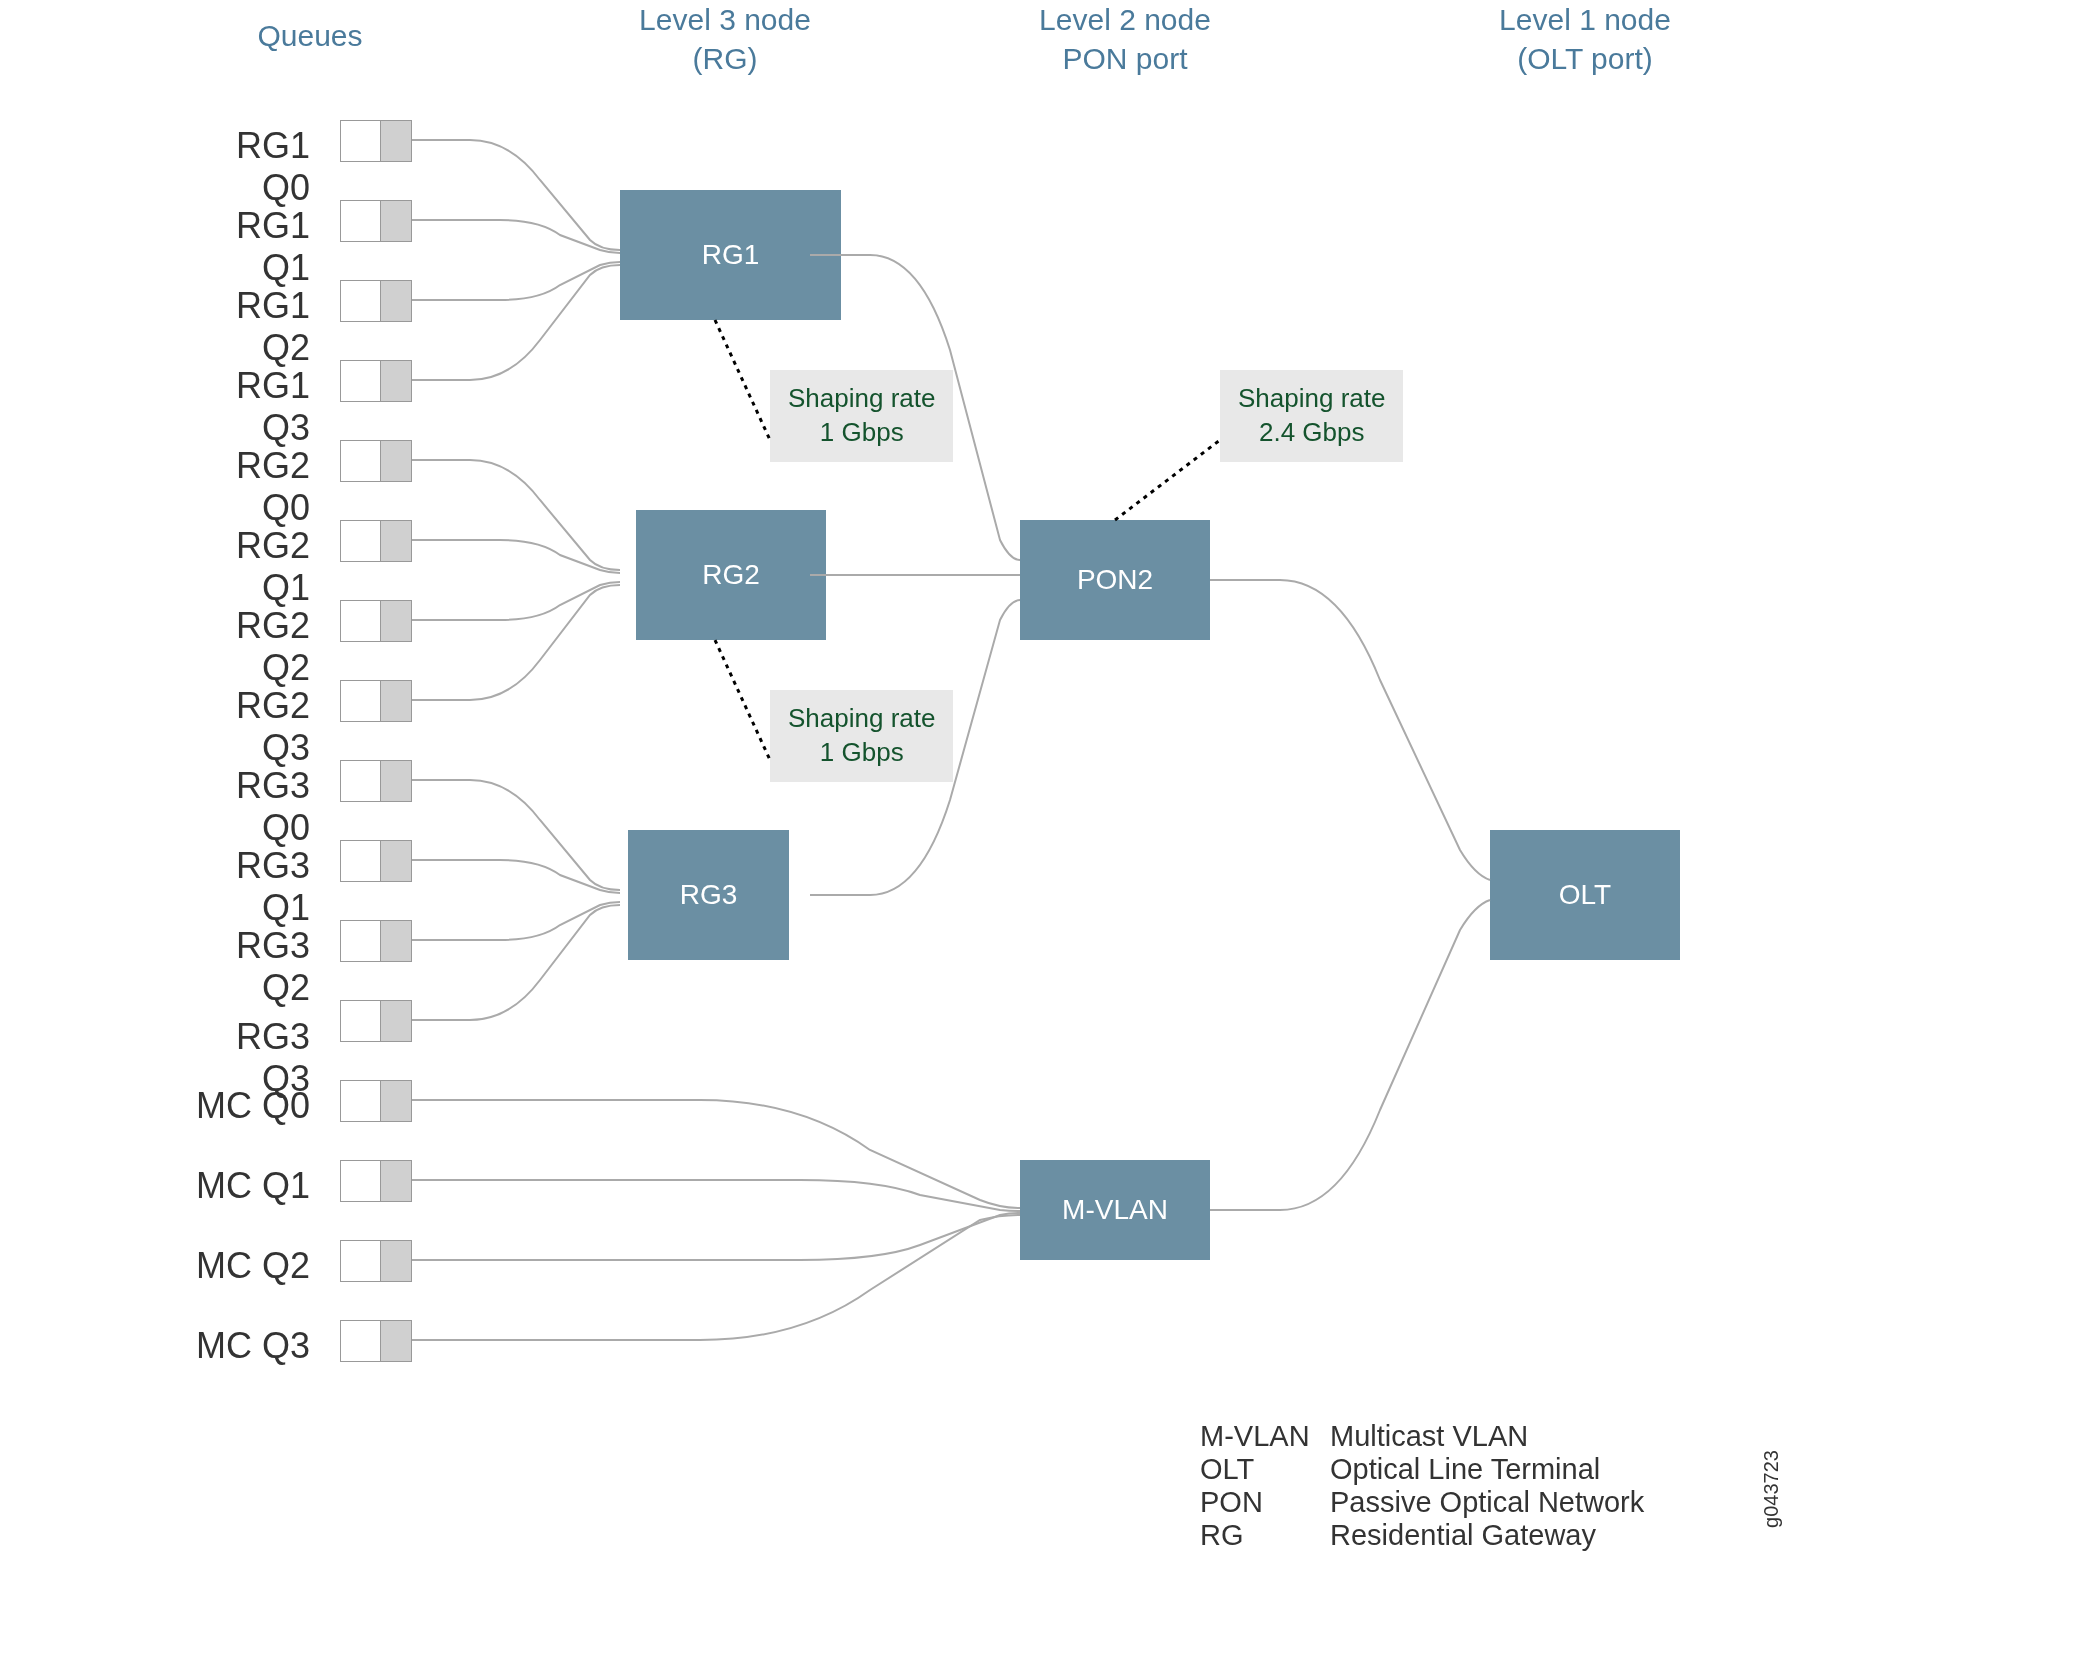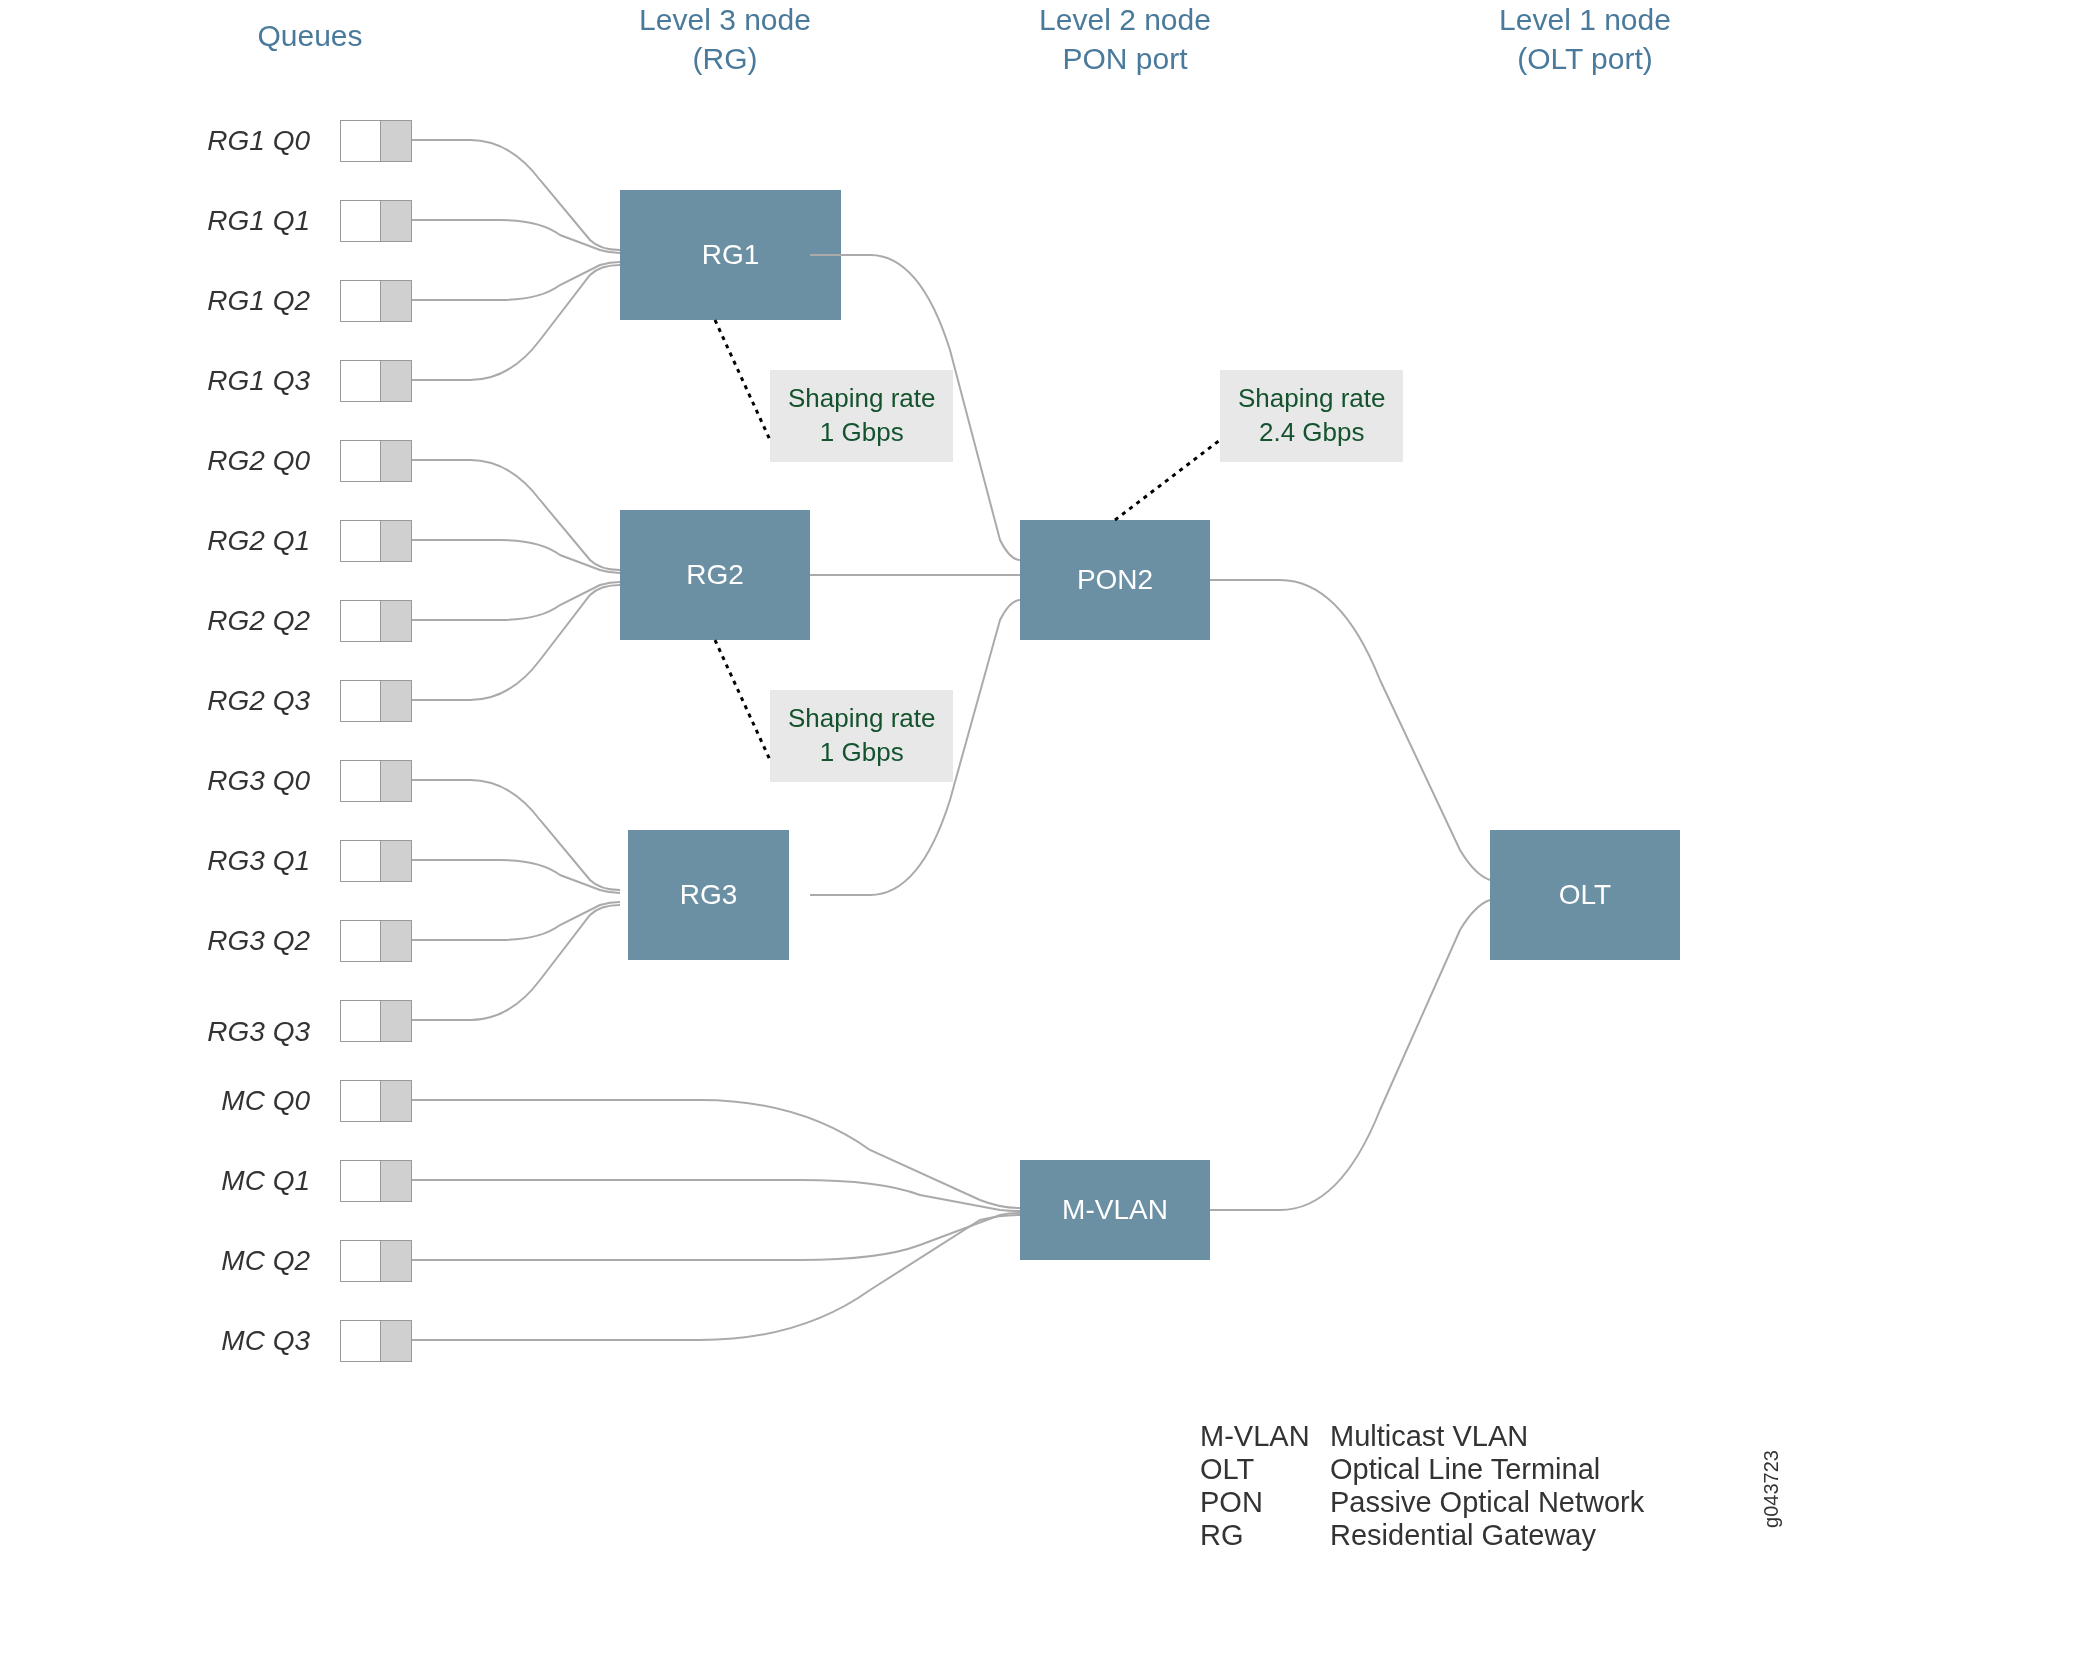--- a/index.html
+++ b/index.html
@@ -13,25 +13,24 @@
   }
   .column-header {
     color: #4a7a9b;
     font-size: 30px;
     text-align: center;
     position: absolute;
     line-height: 1.3;
   }
   .queue-label {
     position: absolute;
-    font-size: 28px;
+    font-size: 36px;
     color: #333;
     text-align: right;
     width: 120px;
-    font-style: italic;
   }
   .queue-box {
     position: absolute;
     width: 70px;
     height: 40px;
     background: #ffffff;
     border: 1px solid #999;
   }
   .queue-box-inner {
     position: absolute;
@@ -174,21 +173,21 @@
 <div class="queue-box" style="left:340px; top:1240px;">
     <div class="queue-box-inner"></div>
   </div>
 
 <div class="queue-label" style="left:190px; top:1325px;">MC Q3</div>
 <div class="queue-box" style="left:340px; top:1320px;">
     <div class="queue-box-inner"></div>
   </div>
 
 <div class="node-box" style="left:620px; top:190px; width:221px; height:130px;">RG1</div>
-<div class="node-box" style="left:620px; top:510px; width:190px; height:130px;">RG2</div>
+<div class="node-box" style="left:636px; top:510px; width:190px; height:130px;">RG2</div>
 <div class="node-box" style="left:628px; top:830px; width:161px; height:130px;">RG3</div>
 <div class="node-box" style="left:1020px; top:520px; width:190px; height:120px;">PON2</div>
 <div class="node-box" style="left:1020px; top:1160px; width:190px; height:100px;">M-VLAN</div>
 <div class="node-box" style="left:1490px; top:830px; width:190px; height:130px;">OLT</div>
 
 <div class="annotation-box" style="left:770px; top:370px;">
   <span>Shaping rate</span><br>
   <span>1 Gbps</span>
 </div>
 <div class="annotation-box" style="left:770px; top:690px;">

